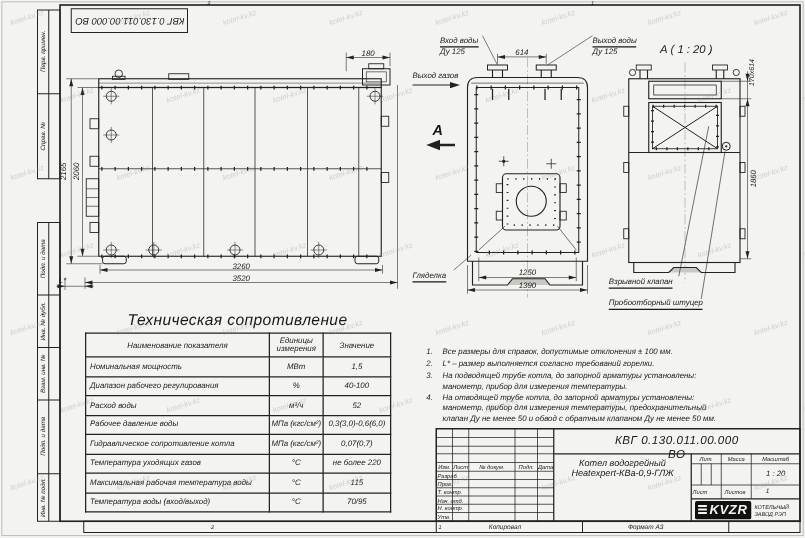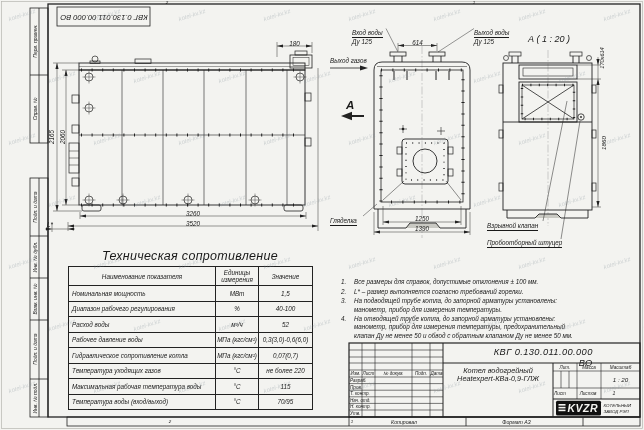--- a/index.html
+++ b/index.html
@@ -1,20 +1,20 @@
 <!DOCTYPE html>
 <html><head>
 <meta charset="utf-8">
 <style>
   html,body{margin:0;padding:0}
   body{width:644px;height:430px;position:relative;overflow:hidden;
        background:#f3f3f0;font-family:"Liberation Sans",sans-serif}
   svg{position:absolute;left:0;top:0;z-index:1}
   .t{position:absolute;font-style:italic;color:#191919;line-height:1.22;white-space:pre-line;z-index:3}
-  .c{transform:translateX(-50%);text-align:right}
+  .c{transform:translateX(-50%);text-align:center}
   .rot{position:absolute;transform:translate(-50%,-50%) rotate(-90deg);font-style:italic;
        color:#191919;white-space:nowrap;z-index:3}
   .r180{position:absolute;transform:translate(-50%,-50%) rotate(180deg);font-style:italic;
        color:#191919;white-space:nowrap;z-index:3}
   .ul{border-bottom:1px solid #191919;padding-bottom:0.5px;display:inline-block}
   .wmt{position:absolute;font-size:6px;color:#7e8b94;opacity:.33;transform:rotate(-18deg);
        font-style:italic;z-index:4;pointer-events:none;white-space:nowrap}
   #techtable{position:absolute;left:68px;top:266px;border-collapse:collapse;z-index:3;table-layout:fixed}
   #techtable td,#techtable th{border:1px solid #222;font-style:italic;font-weight:normal;
        font-size:6.3px;color:#191919;padding:0;overflow:hidden}

